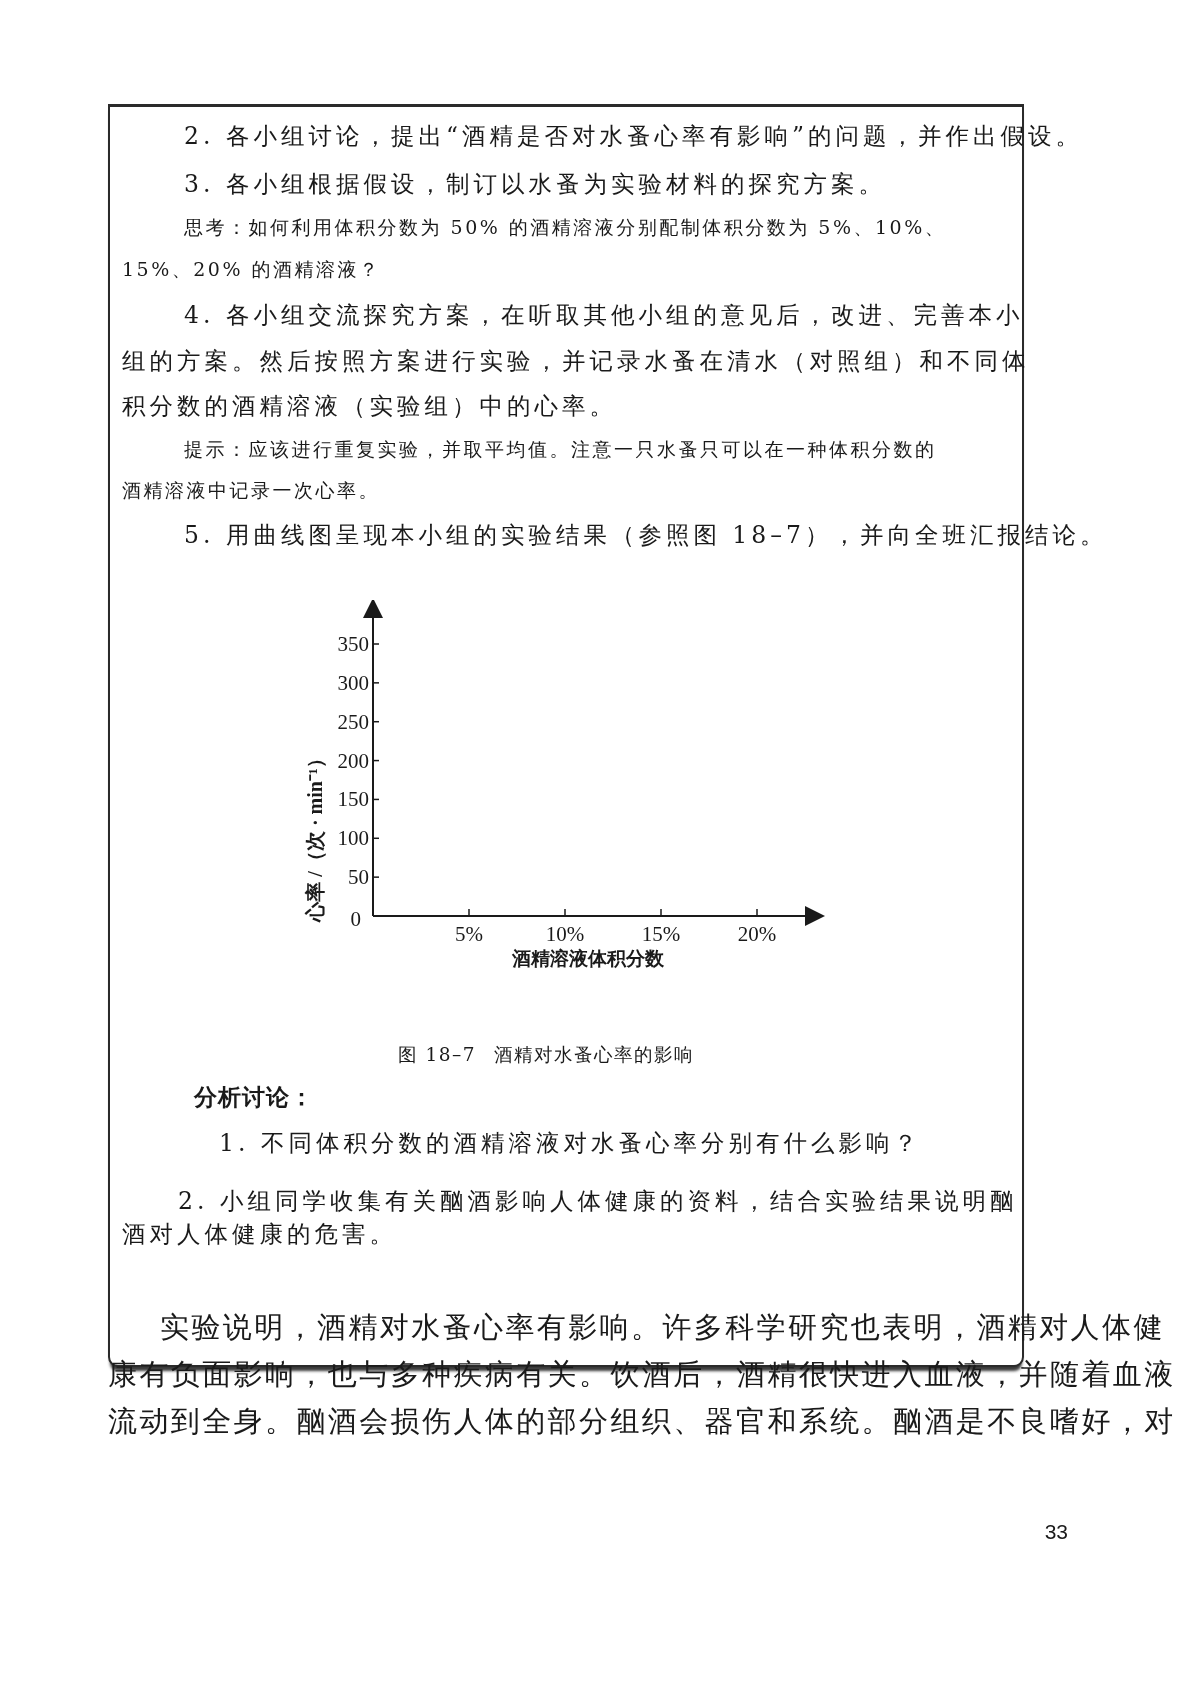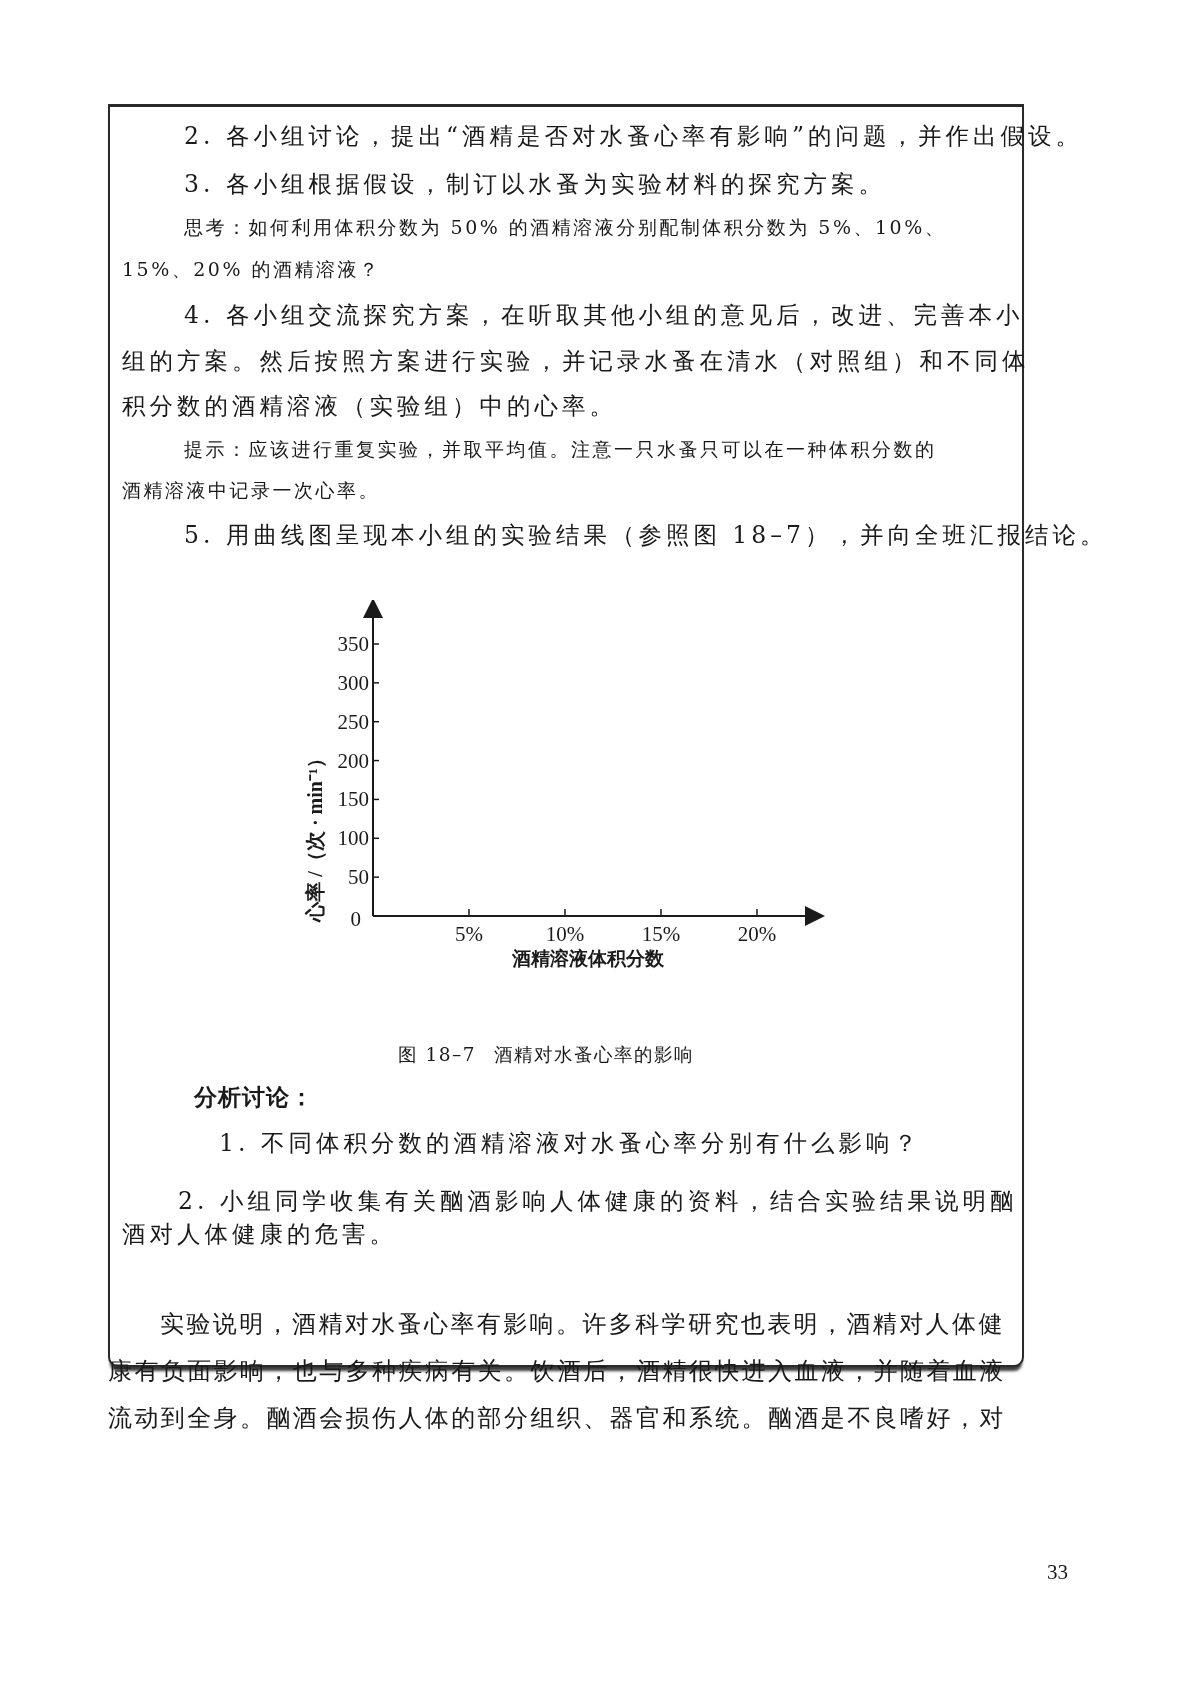--- a/index.html
+++ b/index.html
@@ -8,24 +8,24 @@
       font-family: "DejaVu Serif", "Liberation Serif", serif; color: #1a1a1a;
     }
     .box {
       position: absolute; left: 108px; top: 104px; width: 912px; height: 1258px;
       border: 2px solid #2a2a2a; border-top-width: 3px; border-radius: 0 0 10px 10px;
       box-shadow: 0 6px 3px -2px #3a3a3a; background: #fff;
     }
     .line { position: absolute; white-space: nowrap; font-size: 23.5px; letter-spacing: 4px; }
     .small { font-size: 19px; letter-spacing: 2.5px; }
     .heading { font-family: "DejaVu Sans", "Liberation Sans", sans-serif; font-weight: bold; font-size: 23px; letter-spacing: 1px; }
-    .body-text { position: absolute; white-space: nowrap; font-family: "DejaVu Sans", "Liberation Sans", sans-serif; font-size: 24px; letter-spacing: 2.4px; }
+    .body-text { position: absolute; white-space: nowrap; font-family: "DejaVu Sans", "Liberation Sans", sans-serif; font-size: 29px; letter-spacing: 2.4px; }
     .bold { font-weight: normal; }
     .caption { position: absolute; white-space: nowrap; font-size: 18.5px; letter-spacing: 1.5px; margin-top: 34px; }
-    .page-num { position: absolute; right: 122px; top: 1560px; font-family: Liberation Serif, serif; font-size: 21px; }
+    .page-num { position: absolute; right: 122px; top: 1520px; font-family: Liberation Sans, sans-serif; font-size: 21px; }
     svg text { font-family: "Liberation Serif", serif; }
   </style>
 </head>
 <body>
 
 <div class="box"></div>
 
 <div class="line" style="left:184px; top:120px;">2. 各小组讨论，提出“酒精是否对水蚤心率有影响”的问题，并作出假设。</div>
 <div class="line" style="left:184px; top:168px;text-align:right;">3. 各小组根据假设，制订以水蚤为实验材料的探究方案。</div>
 <div class="line small" style="left:184px; top:215px;">思考：如何利用体积分数为 50% 的酒精溶液分别配制体积分数为 5%、10%、</div>

